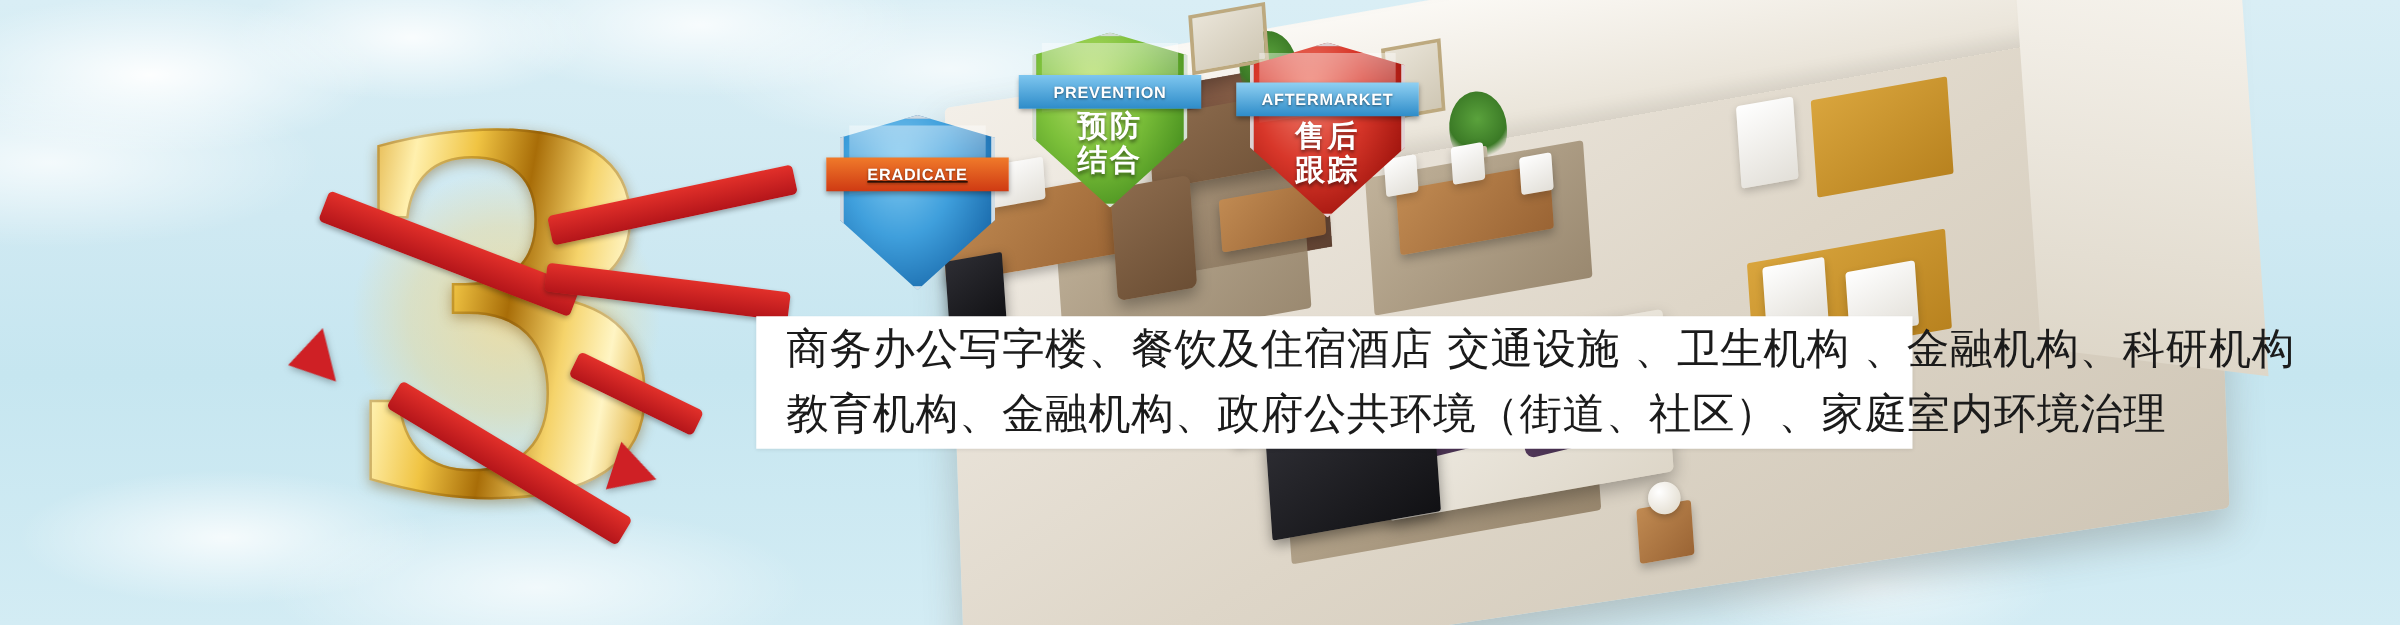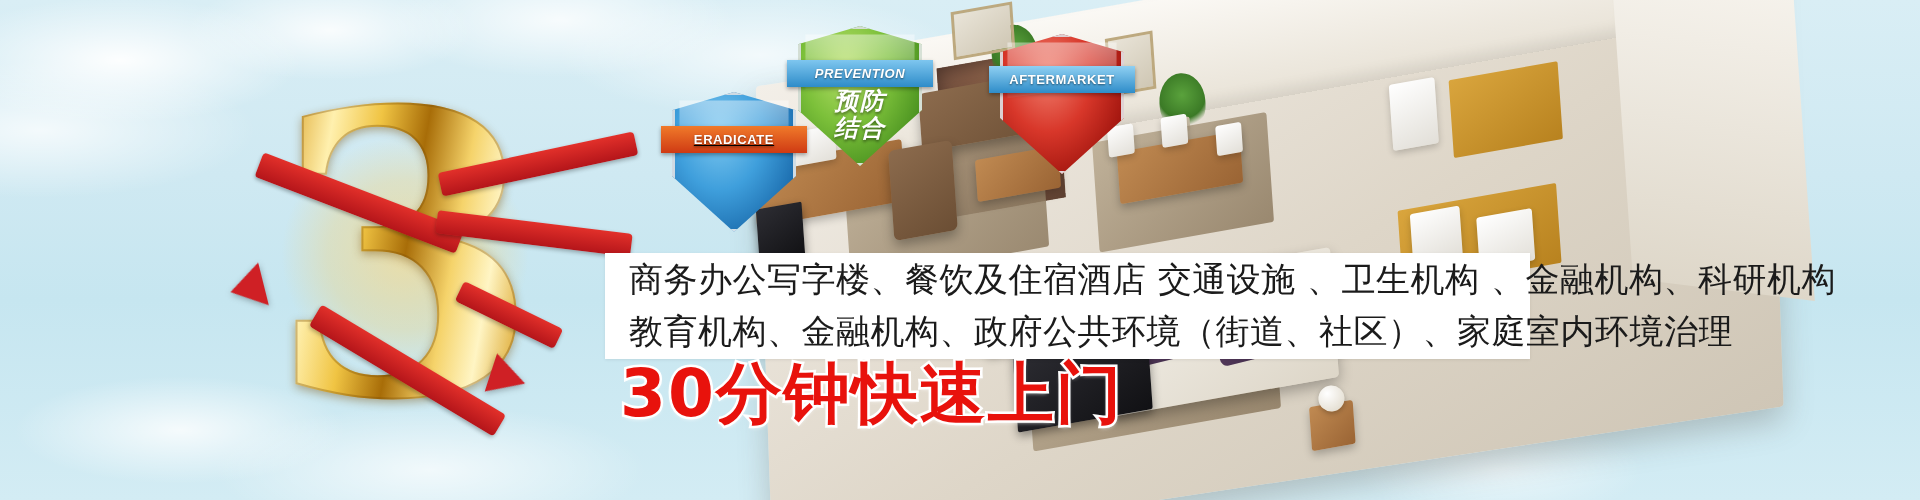--- a/index.html
+++ b/index.html
@@ -118,21 +118,21 @@
     font-weight:700;font-size:24px;line-height:27px;letter-spacing:2px;
     text-shadow:0 2px 3px rgba(0,0,0,.45);
     font-family:"DejaVu Sans","Liberation Sans",sans-serif;}
 
   #shield-eradicate{left:672px;top:92px;}
   #shield-eradicate .body{background:
     radial-gradient(ellipse at 38% 28%,#7ec8f0 0%,#3f9fdc 42%,#1d6fb0 78%,#15527f 100%);}
   #shield-eradicate .ribbon{top:34px;
     background:linear-gradient(180deg,#f07a2a,#cf3a13);text-decoration:underline;}
 
-  #shield-prevention{left:798px;top:26px;font-style:italic;}
+  #shield-prevention{left:826px;top:26px;}
   #shield-prevention .body{background:
     radial-gradient(ellipse at 38% 28%,#b8e06a 0%,#7cc03a 42%,#4c9421 78%,#357014 100%);}
   #shield-prevention .ribbon{top:34px;
     background:linear-gradient(180deg,#7ec6ef,#2e8cc9);}
 
   #shield-aftermarket{left:1000px;top:34px;}
   #shield-aftermarket .body{background:
     radial-gradient(ellipse at 38% 28%,#f07f6e 0%,#d8372a 42%,#a3160f 78%,#760b08 100%);}
   #shield-aftermarket .ribbon{top:32px;
     background:linear-gradient(180deg,#8fd0f2,#2e8cc9);text-align:center;}
@@ -239,22 +239,25 @@
       <div>结合</div>
     </div>
   </div>
 
   <div class="shield" id="shield-aftermarket">
     <div class="body"></div>
     <div class="gloss"></div>
     <div class="ribbon">
       <span>AFTERMARKET</span>
     </div>
+    <div class="cn">
+      <div>售后</div>
+      <div>跟踪</div>
+    </div>
   </div>
 
   <div class="copybox">
     <p>商务办公写字楼、餐饮及住宿酒店 交通设施 、卫生机构 、金融机构、科研机构</p>
     <p>教育机构、金融机构、政府公共环境（街道、社区）、家庭室内环境治理</p>
   </div>
 
-  <div class="headline">30分钟快速上门</div>
 
 </div>
 
 </body></html>

